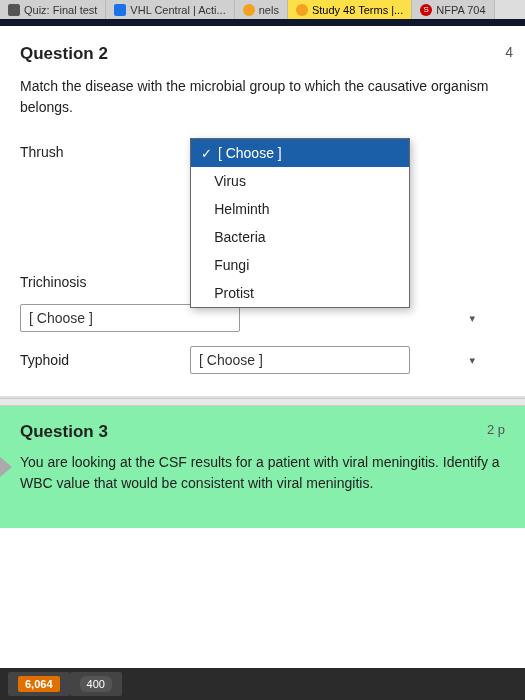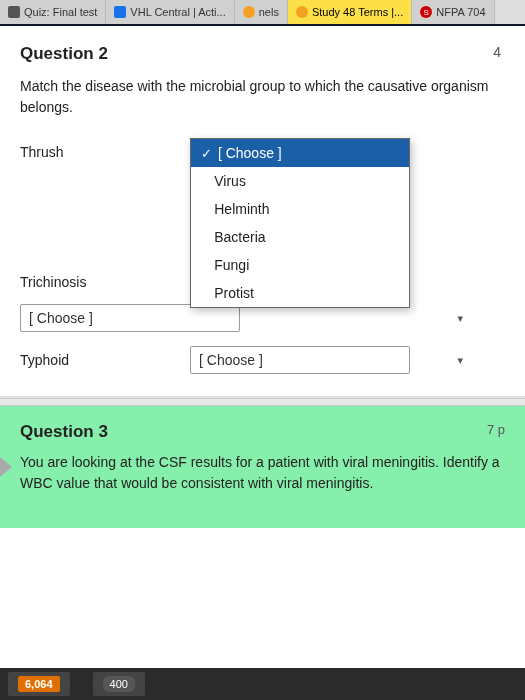--- a/index.html
+++ b/index.html
@@ -13,21 +13,21 @@
     }
 
     
     .tab-bar {
       display: flex;
       background: #ddd;
       height: 26px;
       align-items: flex-start;
       font-size: 11px;
       overflow: hidden;
-      border-bottom: 2px solid #0f172a;
+      border-bottom: 7px solid #0f172a;
     }
     .tab-item {
       padding: 0 8px;
       height: 100%;
       display: flex;
       align-items: center;
       white-space: nowrap;
       border-right: 1px solid #bbb;
       background: #d0d0d0;
       color: #333;
@@ -60,21 +60,21 @@
     
     .content-area {
       background: #fff;
       height: 674px;
       overflow: hidden;
       position: relative;
     }
 
     
     .question-block {
-      padding: 18px 24px 16px 20px;
+      padding: 18px 12px 16px 20px;
       border-bottom: 2px solid #e0e0e0;
       background: #fff;
       position: relative;
     }
 
     .question-header {
       display: flex;
       justify-content: space-between;
       align-items: flex-start;
       margin-bottom: 12px;
@@ -205,21 +205,21 @@
     .taskbar {
       position: absolute;
       bottom: 0;
       left: 0;
       right: 0;
       height: 32px;
       background: #2b2b2b;
       display: flex;
       align-items: center;
       padding: 0 8px;
-      gap: 23px;
+      gap: 0;
     }
 
     .taskbar-btn {
       background: #444;
       color: #fff;
       border: none;
       padding: 3px 10px;
       font-size: 11px;
       border-radius: 2px;
       cursor: pointer;
@@ -369,21 +369,21 @@
   </div>
 
   <div class="section-divider"></div>
 
   <div class="question-block-2" style="position:relative;">
 
     <div class="left-arrow"></div>
 
     <div class="question-header-2">
       <span class="question-title">Question 3</span>
-      <span class="q3-right">7 p</span>
+      <span class="q3-right">2 p</span>
     </div>
     <p class="question-text">You are looking at the CSF results for a patient with viral meningitis.  Identify a WBC value that would be consistent with viral meningitis.</p>
   </div>
 
   <div class="taskbar">
     <button class="taskbar-btn">
       <span class="taskbar-number">6,064</span>
     </button>
     <button class="taskbar-btn">
       <span class="taskbar-number-2">400</span>

